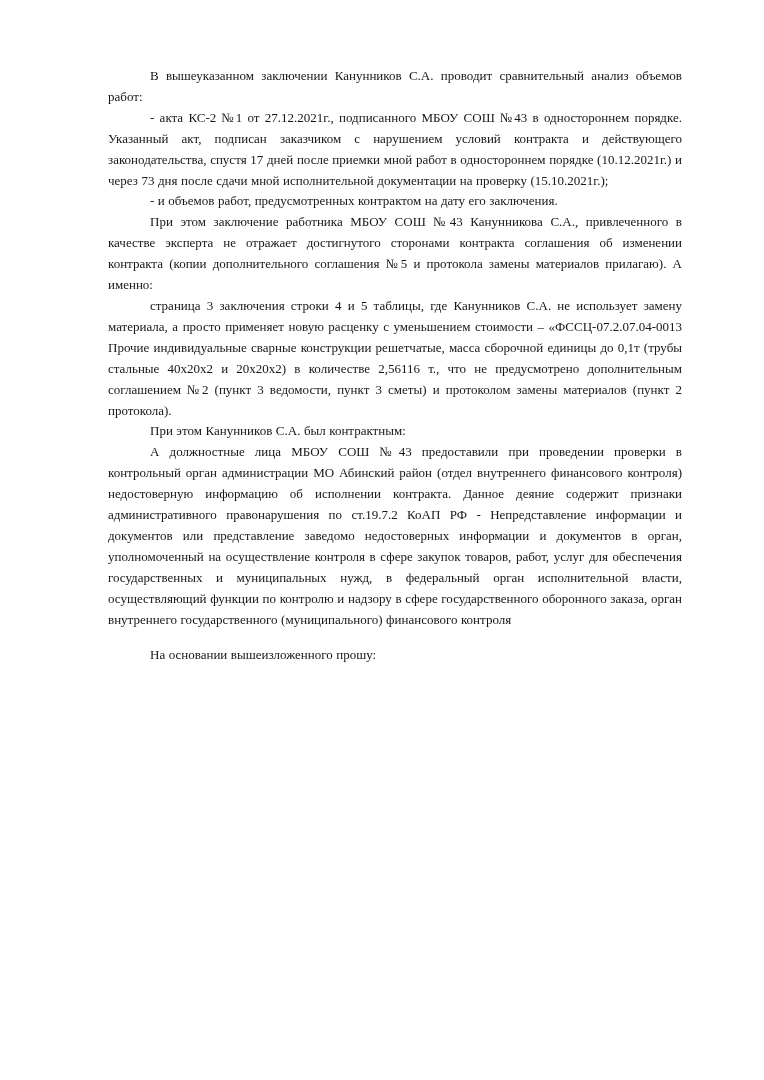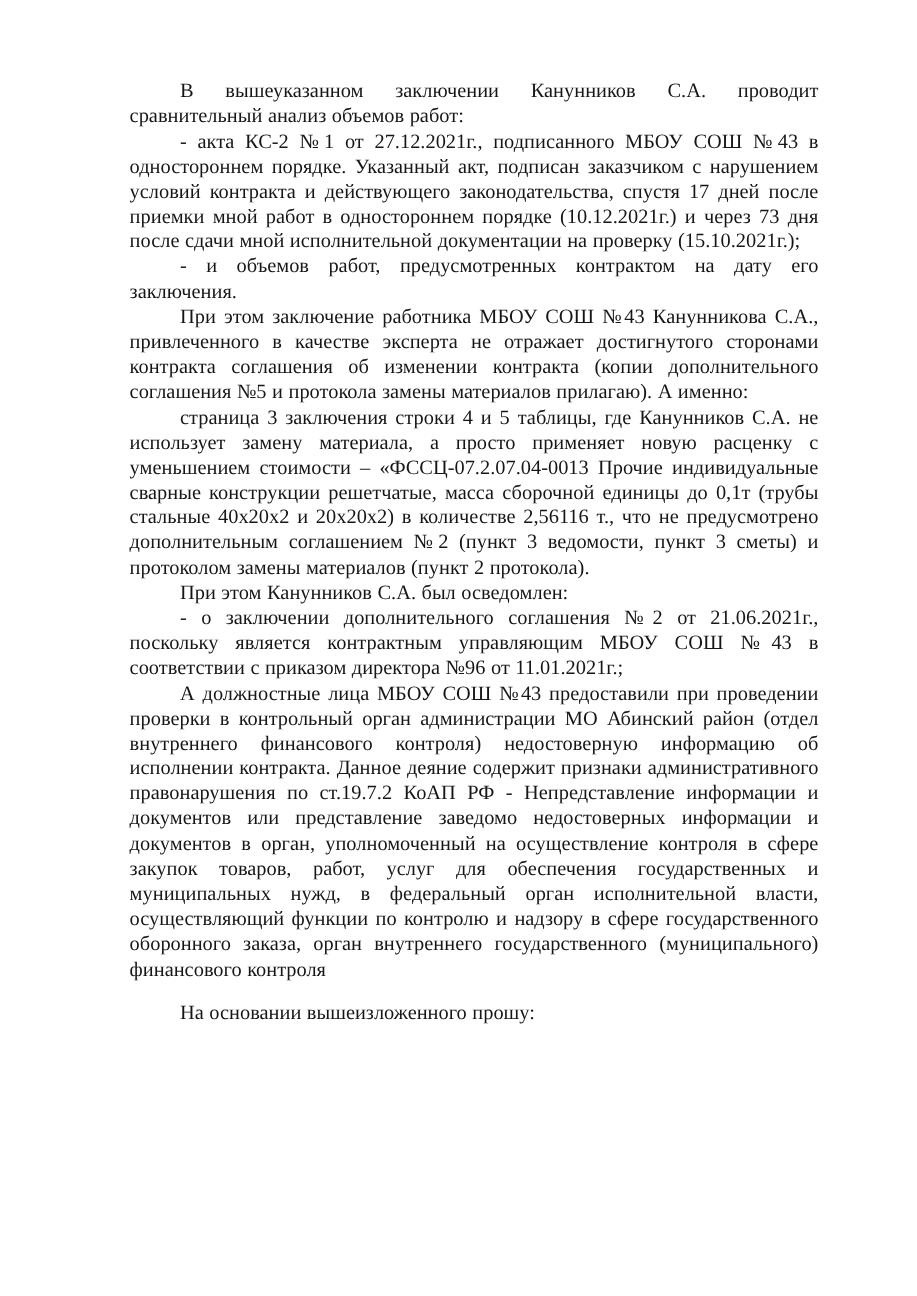--- a/index.html
+++ b/index.html
@@ -13,21 +13,21 @@
     height: 1080px;
     background: #ffffff;
     overflow: hidden;
   }
   .text-block {
     position: absolute;
     left: 108px;
     top: 66px;
     width: 574px;
     font-family: "Liberation Serif", "DejaVu Serif", serif;
-    font-size: 17px;
+    font-size: 13px;
     line-height: 20.9px;
     color: #161616;
     text-align: justify;
     text-justify: inter-word;
   }
   .text-block p {
     margin: 0;
     padding: 0;
     text-indent: 42px;
     word-spacing: 0.02em;
@@ -39,19 +39,18 @@
 </head>
 <body>
 
 <div class="page">
   <div class="text-block">
     <p>В вышеуказанном заключении Канунников С.А. проводит сравнительный анализ объемов работ:</p>
     <p>- акта КС-2 №1 от 27.12.2021г., подписанного МБОУ СОШ №43 в одностороннем порядке. Указанный акт, подписан заказчиком с нарушением условий контракта и действующего законодательства, спустя 17 дней после приемки мной работ в одностороннем порядке (10.12.2021г.) и через 73 дня после сдачи мной исполнительной документации на проверку (15.10.2021г.);</p>
     <p>- и объемов работ, предусмотренных контрактом на дату его заключения.</p>
     <p>При этом заключение работника МБОУ СОШ №43 Канунникова С.А., привлеченного в качестве эксперта не отражает достигнутого сторонами контракта соглашения об изменении контракта (копии дополнительного соглашения №5 и протокола замены материалов прилагаю). А именно:</p>
     <p>страница 3 заключения строки 4 и 5 таблицы, где Канунников С.А. не использует замену материала, а просто применяет новую расценку с уменьшением стоимости – «ФССЦ-07.2.07.04-0013 Прочие индивидуальные сварные конструкции решетчатые, масса сборочной единицы до 0,1т (трубы стальные 40х20х2 и 20х20х2) в количестве 2,56116 т., что не предусмотрено дополнительным соглашением №2 (пункт 3 ведомости, пункт 3 сметы) и протоколом замены материалов (пункт 2 протокола).</p>
-    <p>При этом Канунников С.А. был осведомлен:</p>
-    <p>- о заключении дополнительного соглашения №2 от 21.06.2021г., поскольку является контрактным управляющим МБОУ СОШ №43 в соответствии с приказом директора №96 от 11.01.2021г.;</p>
+    <p>При этом Канунников С.А. был контрактным:</p>
     <p>А должностные лица МБОУ СОШ №43 предоставили при проведении проверки в контрольный орган администрации МО Абинский район (отдел внутреннего финансового контроля) недостоверную информацию об исполнении контракта. Данное деяние содержит признаки административного правонарушения по ст.19.7.2 КоАП РФ - Непредставление информации и документов или представление заведомо недостоверных информации и документов в орган, уполномоченный на осуществление контроля в сфере закупок товаров, работ, услуг для обеспечения государственных и муниципальных нужд, в федеральный орган исполнительной власти, осуществляющий функции по контролю и надзору в сфере государственного оборонного заказа, орган внутреннего государственного (муниципального) финансового контроля</p>
     <div class="blank-line"></div>
     <p>На основании вышеизложенного прошу:</p>
   </div>
 </div>
 
 </body></html>

